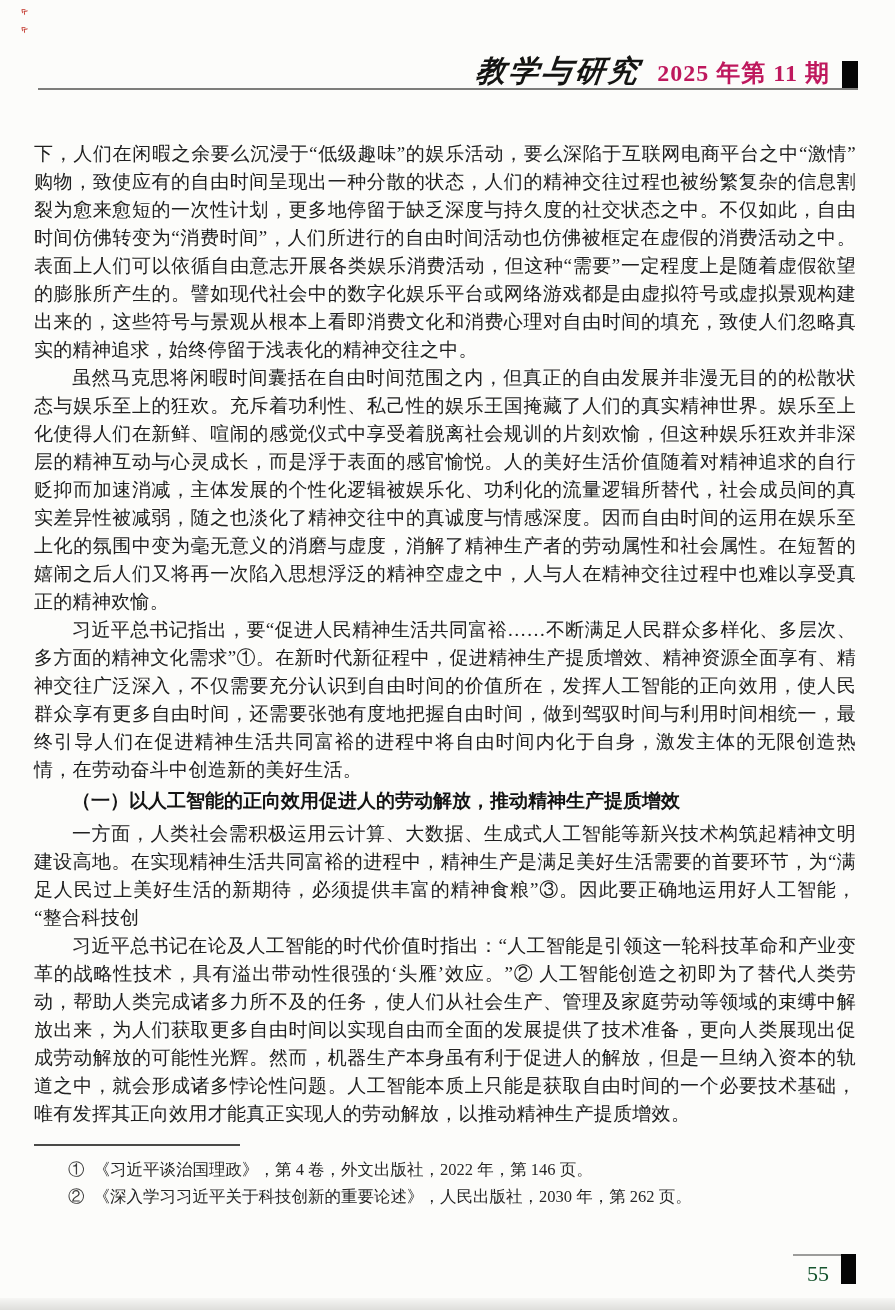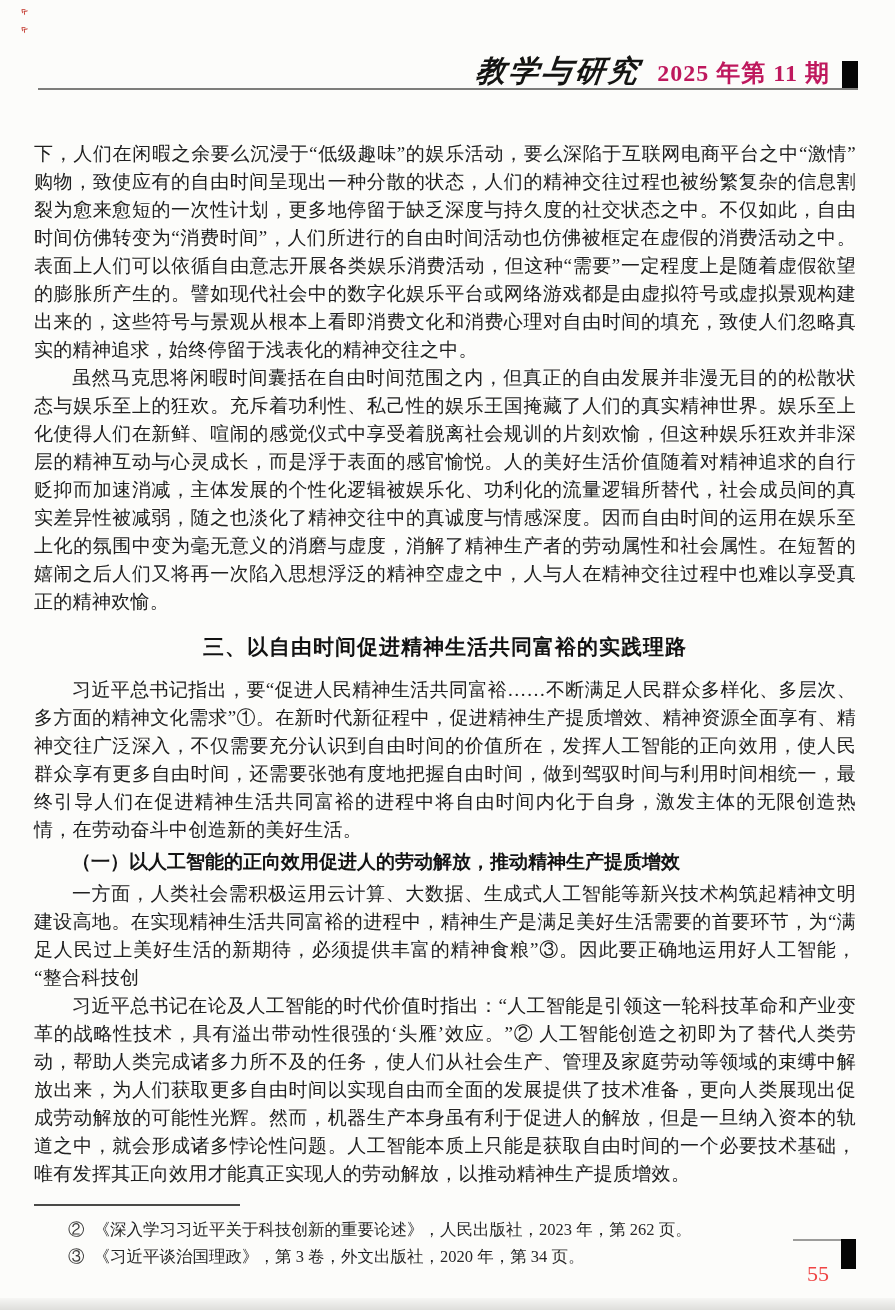--- a/index.html
+++ b/index.html
@@ -86,21 +86,21 @@
     font-family: "DejaVu Sans", "Liberation Sans", sans-serif;
     font-weight: bold;
     font-size: 21px;
     line-height: 34px;
     text-align: center;
     color: #121212;
     margin: 14px 0 12px 0;
     letter-spacing: 1px;
   }
   .sub-heading {
-    font-family: Liberation Sans, sans-serif;
+    font-family: Liberation Mono, monospace;
     font-weight: bold;
     font-size: 19px;
     line-height: 32px;
     text-indent: 2em;
     text-align: justify;
     color: #141414;
     margin: 2px 0 2px 0;
   }
 
   
@@ -121,24 +121,24 @@
   
   .pagenum-wrap {
     position: absolute;
     right: 39px;
     bottom: 23px;
     display: flex;
     align-items: flex-start;
   }
   .pagenum-box {
     border-top: 2px solid #9c9c9a;
-    padding: 20px 12px 0 14px;
+    padding: 5px 12px 0 14px;
     font-size: 22px;
     line-height: 26px;
-    color: #ef4444;
+    color: #14532d;
     font-family: "Liberation Serif", "DejaVu Serif", serif;
   }
   .pagenum-tab {
     width: 15px;
     height: 30px;
     background: #050505;
   }
 
   
   .bottom-edge {
@@ -161,37 +161,36 @@
   <div class="header">
     <span class="journal-logo">教学与研究</span>
     <span class="issue-info">2025 年第 11 期</span>
     <span class="header-block"></span>
   </div>
 
   <div class="main">
     <p class="para">下，人们在闲暇之余要么沉浸于“低级趣味”的娱乐活动，要么深陷于互联网电商平台之中“激情”购物，致使应有的自由时间呈现出一种分散的状态，人们的精神交往过程也被纷繁复杂的信息割裂为愈来愈短的一次性计划，更多地停留于缺乏深度与持久度的社交状态之中。不仅如此，自由时间仿佛转变为“消费时间”，人们所进行的自由时间活动也仿佛被框定在虚假的消费活动之中。表面上人们可以依循自由意志开展各类娱乐消费活动，但这种“需要”一定程度上是随着虚假欲望的膨胀所产生的。譬如现代社会中的数字化娱乐平台或网络游戏都是由虚拟符号或虚拟景观构建出来的，这些符号与景观从根本上看即消费文化和消费心理对自由时间的填充，致使人们忽略真实的精神追求，始终停留于浅表化的精神交往之中。</p>
     <p class="para indent">虽然马克思将闲暇时间囊括在自由时间范围之内，但真正的自由发展并非漫无目的的松散状态与娱乐至上的狂欢。充斥着功利性、私己性的娱乐王国掩藏了人们的真实精神世界。娱乐至上化使得人们在新鲜、喧闹的感觉仪式中享受着脱离社会规训的片刻欢愉，但这种娱乐狂欢并非深层的精神互动与心灵成长，而是浮于表面的感官愉悦。人的美好生活价值随着对精神追求的自行贬抑而加速消减，主体发展的个性化逻辑被娱乐化、功利化的流量逻辑所替代，社会成员间的真实差异性被减弱，随之也淡化了精神交往中的真诚度与情感深度。因而自由时间的运用在娱乐至上化的氛围中变为毫无意义的消磨与虚度，消解了精神生产者的劳动属性和社会属性。在短暂的嬉闹之后人们又将再一次陷入思想浮泛的精神空虚之中，人与人在精神交往过程中也难以享受真正的精神欢愉。</p>
 
-    <h2 class="section-heading">三、以自由时间促进精神生活共同富裕的实践理路</h2>
 
     <p class="para indent">习近平总书记指出，要“促进人民精神生活共同富裕……不断满足人民群众多样化、多层次、多方面的精神文化需求”①。在新时代新征程中，促进精神生产提质增效、精神资源全面享有、精神交往广泛深入，不仅需要充分认识到自由时间的价值所在，发挥人工智能的正向效用，使人民群众享有更多自由时间，还需要张弛有度地把握自由时间，做到驾驭时间与利用时间相统一，最终引导人们在促进精神生活共同富裕的进程中将自由时间内化于自身，激发主体的无限创造热情，在劳动奋斗中创造新的美好生活。</p>
 
     <h3 class="sub-heading">（一）以人工智能的正向效用促进人的劳动解放，推动精神生产提质增效</h3>
 
     <p class="para indent">一方面，人类社会需积极运用云计算、大数据、生成式人工智能等新兴技术构筑起精神文明建设高地。在实现精神生活共同富裕的进程中，精神生产是满足美好生活需要的首要环节，为“满足人民过上美好生活的新期待，必须提供丰富的精神食粮”③。因此要正确地运用好人工智能，“整合科技创</p>
     <p class="para indent">习近平总书记在论及人工智能的时代价值时指出：“人工智能是引领这一轮科技革命和产业变革的战略性技术，具有溢出带动性很强的‘头雁’效应。”② 人工智能创造之初即为了替代人类劳动，帮助人类完成诸多力所不及的任务，使人们从社会生产、管理及家庭劳动等领域的束缚中解放出来，为人们获取更多自由时间以实现自由而全面的发展提供了技术准备，更向人类展现出促成劳动解放的可能性光辉。然而，机器生产本身虽有利于促进人的解放，但是一旦纳入资本的轨道之中，就会形成诸多悖论性问题。人工智能本质上只能是获取自由时间的一个必要技术基础，唯有发挥其正向效用才能真正实现人的劳动解放，以推动精神生产提质增效。</p>
 
     <div class="footnote-sep"></div>
 
     <div class="footnotes">
       <div class="footnote">
-        <span class="fn-marker">②</span><span>《深入学习习近平关于科技创新的重要论述》，人民出版社，2023 年，第 262 页。</span>
+        <span class="fn-marker">①</span><span>《习近平谈治国理政》，第 4 卷，外文出版社，2022 年，第 146 页。</span>
       </div>
       <div class="footnote">
-        <span class="fn-marker">③</span><span>《习近平谈治国理政》，第 3 卷，外文出版社，2020 年，第 34 页。</span>
+        <span class="fn-marker">②</span><span>《深入学习习近平关于科技创新的重要论述》，人民出版社，2030 年，第 262 页。</span>
       </div>
     </div>
   </div>
 
   <div class="pagenum-wrap">
     <span class="pagenum-box">55</span>
     <span class="pagenum-tab"></span>
   </div>
 
   <div class="bottom-edge"></div>

